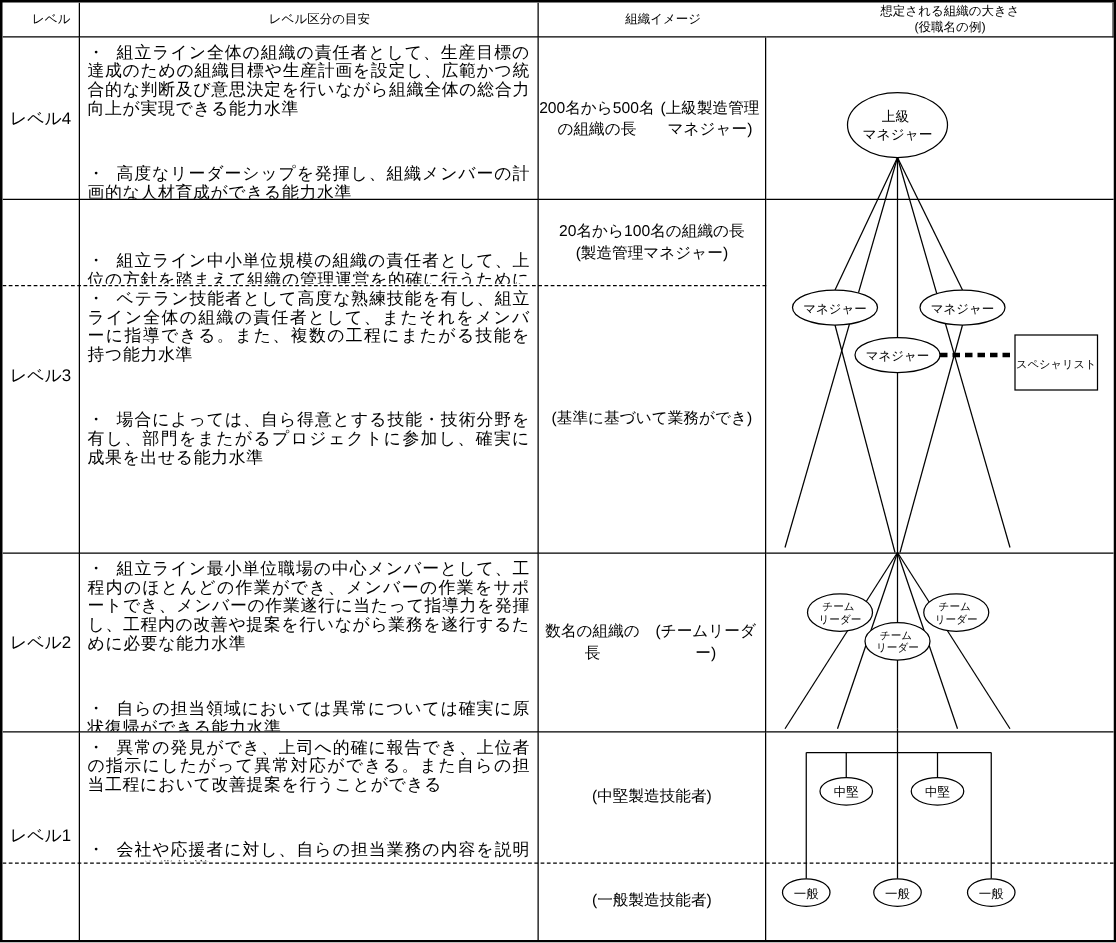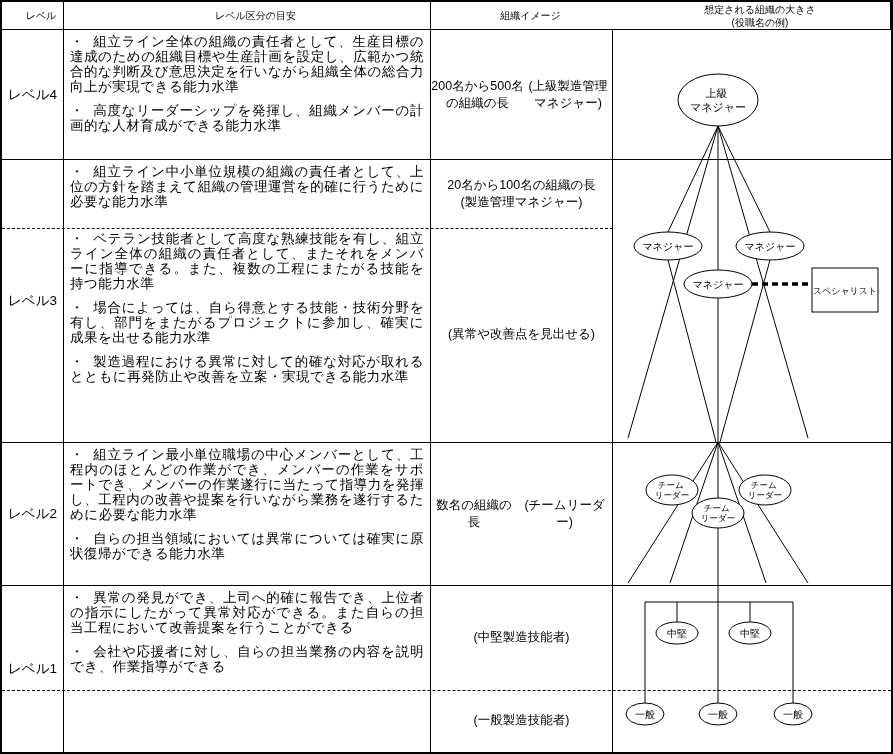--- a/index.html
+++ b/index.html
@@ -35,21 +35,21 @@
     text-align:right; line-height:13px; font-size:10px;padding-left:17px;
   }
 
   .lvl {
     display:flex; align-items:center; justify-content:center;
     font-size:13.5px;
   }
 
   .body { padding:4px 6px 2px 6px; font-size:13.5px; line-height:15px; letter-spacing:0.5px; text-align:justify; }
   .bullet { margin-bottom:9px; }
-  .bullet:last-child { margin-bottom:0; }
+  .bullet:last-child { margin-bottom:0;margin-top:37px; }
   .mk { margin-right:9px; }
 
   .size {
     display:flex; flex-direction:row;
     align-items:center; justify-content:center;
     text-align:center; font-size:12.5px; line-height:17px;
   }
 
   .split { display:flex; flex-direction:column; padding:0; }
   .sec { overflow:hidden; }
@@ -99,30 +99,29 @@
     <div class="cell last-col"></div>
 
     <div class="cell lvl">レベル3</div>
     <div class="cell split">
       <div class="sec secA-l3 body-pad">
         <div class="bullet"><span class="mk">・</span><span>組立ライン中小単位規模の組織の責任者として、上位の方針を踏まえて組織の管理運営を的確に行うために必要な能力水準</span></div>
       </div>
       <div class="sec sec-grow body-pad">
         <div class="bullet"><span class="mk">・</span><span>ベテラン技能者として高度な熟練技能を有し、組立ライン全体の組織の責任者として、またそれをメンバーに指導できる。また、複数の工程にまたがる技能を持つ能力水準</span></div>
         <div class="bullet"><span class="mk">・</span><span>場合によっては、自ら得意とする技能・技術分野を有し、部門をまたがるプロジェクトに参加し、確実に成果を出せる能力水準</span></div>
-        <div class="bullet"><span class="mk">・</span><span>製造過程における異常に対して的確な対応が取れるとともに再発防止や改善を立案・実現できる能力水準</span></div>
       </div>
     </div>
     <div class="cell split">
       <div class="sec secA-l3 size-ctr">
         <div>20名から100名の組織の長</div>
         <div>(製造管理マネジャー)</div>
       </div>
       <div class="sec sec-grow size-ctr">
-        <div>(異常や改善点を見出せる)</div>
+        <div>(基準に基づいて業務ができ)</div>
       </div>
     </div>
     <div class="cell last-col"></div>
 
     <div class="cell lvl">レベル2</div>
     <div class="cell body">
       <div class="bullet"><span class="mk">・</span><span>組立ライン最小単位職場の中心メンバーとして、工程内のほとんどの作業ができ、メンバーの作業をサポートでき、メンバーの作業遂行に当たって指導力を発揮し、工程内の改善や提案を行いながら業務を遂行するために必要な能力水準</span></div>
       <div class="bullet"><span class="mk">・</span><span>自らの担当領域においては異常については確実に原状復帰ができる能力水準</span></div>
     </div>
     <div class="cell size">

